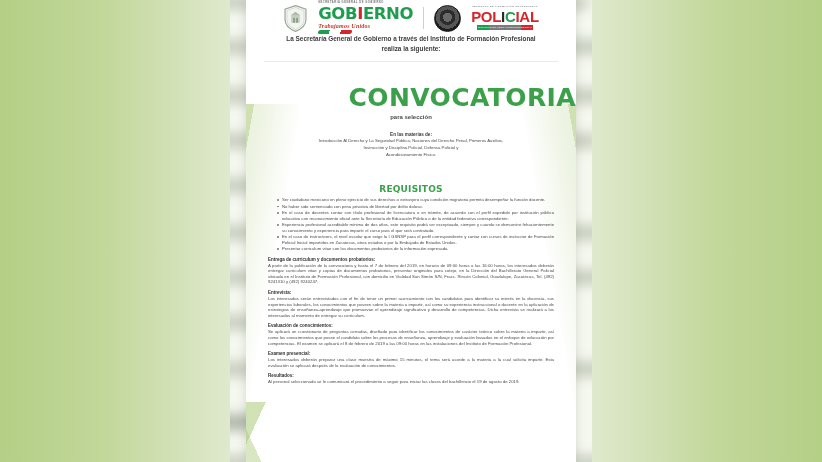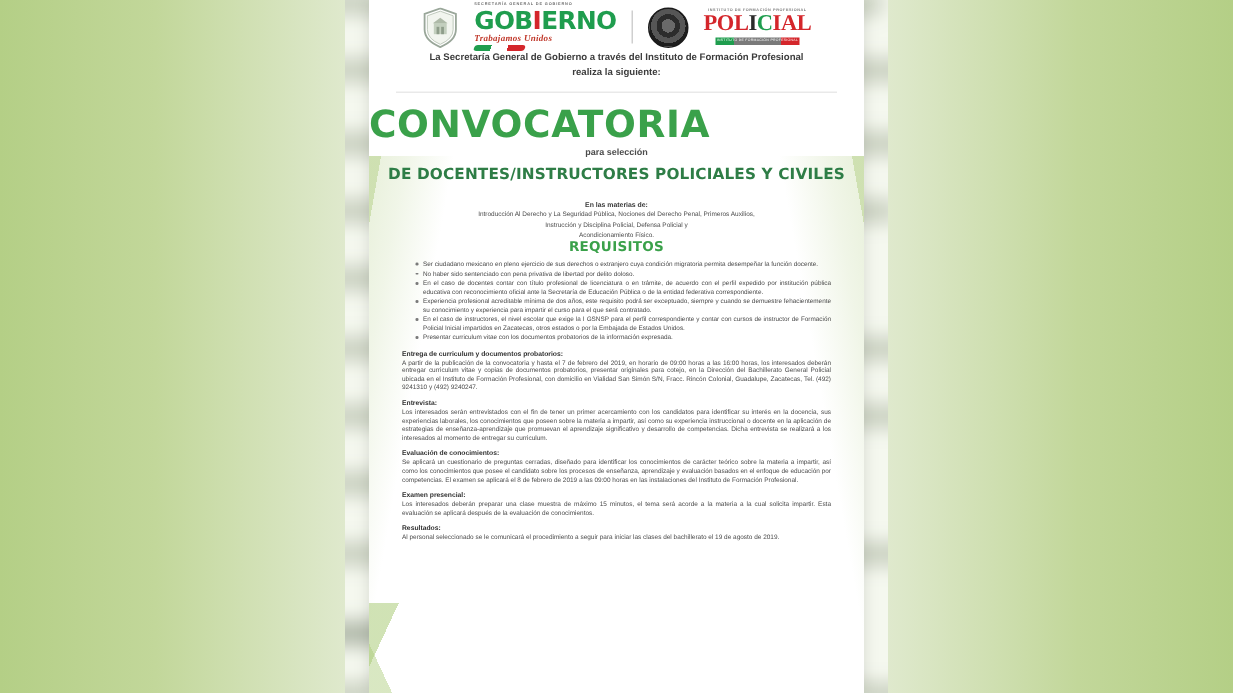--- a/index.html
+++ b/index.html
@@ -102,63 +102,63 @@
   .divider-v{width:1px;height:22px;background:#cfcfcf;}
   .med{
     width:25px;height:25px;border-radius:50%;flex:none;
     background:radial-gradient(circle at 50% 45%, #6a6a6a 0 24%, #2c2c2c 24% 42%, #565656 42% 62%, #1d1d1d 62% 78%, #4a4a4a 78% 92%, #111 92% 100%);
     border:1px solid #1a1a1a;
   }
   .pol-block{display:flex;flex-direction:column;align-items:center;line-height:1;}
   .pol-supra{font-size:2.5px;letter-spacing:.4px;color:#7a7a7a;font-weight:700;text-transform:uppercase;}
   .pol-word{
     font-size:15px;font-weight:900;letter-spacing:-.3px;
-    font-family:Liberation Serif, serif;color:#d4262b;
+    font-family:Liberation Sans, sans-serif;color:#d4262b;
   }
   .pol-word .p1{color:#d4262b;}
   .pol-word .p2{color:#2a2a2a;}
   .pol-word .p3{color:#1f9d4e;}
   .pol-bar{
     width:56px;height:5px;margin-top:1px;
     background:linear-gradient(90deg,#1f9d4e 0 22%,#7a7a7a 22% 78%,#d4262b 78% 100%);
   }
   .pol-bar-txt{font-size:2.3px;color:#fff;text-align:center;line-height:5px;letter-spacing:.2px;}
 
   .lead{
     text-align:center;color:#3c3c3c;font-weight:700;
     font-size:6.4px;line-height:9px;padding:1px 14px 0 14px;
   }
 
   .rule{height:1px;background:#e9e9e9;margin:8px 18px 0 18px;}
 
   .title{
-    text-align:left;color:#3aa14a;font-weight:900;
+    text-align:right;color:#3aa14a;font-weight:900;
     font-size:25px;letter-spacing:.4px;line-height:1;
-    margin-top:8px;
+    margin-top:23px;
     font-family:"DejaVu Sans", sans-serif;
   }
   .title-sub{
     text-align:center;color:#4c4c4c;font-size:6px;margin-top:4px;font-weight:600;
   }
   .title-2{
     text-align:center;color:#2e7d46;font-weight:900;font-size:10.2px;
     letter-spacing:.1px;margin-top:6px;
     font-family:"DejaVu Sans", sans-serif;
   }
 
   .body-pad{padding:0 22px;}
   .mini-head{
     text-align:center;font-weight:700;color:#3a3a3a;font-size:4.6px;margin-top:12px;
   }
   .mini-body{
     text-align:center;color:#4a4a4a;font-size:4.3px;line-height:6px;margin-top:1px;
   }
   .sec-head{
     text-align:center;color:#3aa14a;font-weight:900;font-size:9px;
-    letter-spacing:.2px;margin-top:0;
+    letter-spacing:.2px;margin-top:26px;
     font-family:"DejaVu Sans", sans-serif;
   }
   .sec-head.dark{color:#2e8b4e;font-size:8.6px;}
   ul.reqs{margin:3px 0 0 0;padding:0 0 0 9px;list-style:none;}
   ul.reqs li{
     position:relative;color:#4a4a4a;font-size:4.25px;line-height:5.4px;
     text-align:justify;margin-bottom:1.2px;padding-left:5px;
   }
   ul.reqs li:before{
     content:"";position:absolute;left:0;top:2px;width:1.8px;height:1.8px;
@@ -236,21 +236,20 @@
       </div>
     </div>
 
     <div class="lead">La Secretaría General de Gobierno a través del Instituto de Formación Profesional</div>
     <div class="lead">realiza la siguiente:</div>
 
     <div class="rule"></div>
 
     <div class="title">CONVOCATORIA</div>
     <div class="title-sub">para selección</div>
-    <div class="title-2">DE DOCENTES/INSTRUCTORES POLICIALES Y CIVILES</div>
 
     <div class="body-pad">
 
       <div class="mini-head">En las materias de:</div>
       <div class="mini-body">Introducción Al Derecho y La Seguridad Pública, Nociones del Derecho Penal, Primeros Auxilios,</div>
       <div class="mini-body">Instrucción y Disciplina Policial, Defensa Policial y</div>
       <div class="mini-body">Acondicionamiento Físico.</div>
 
       <div class="sec-head">REQUISITOS</div>
 

